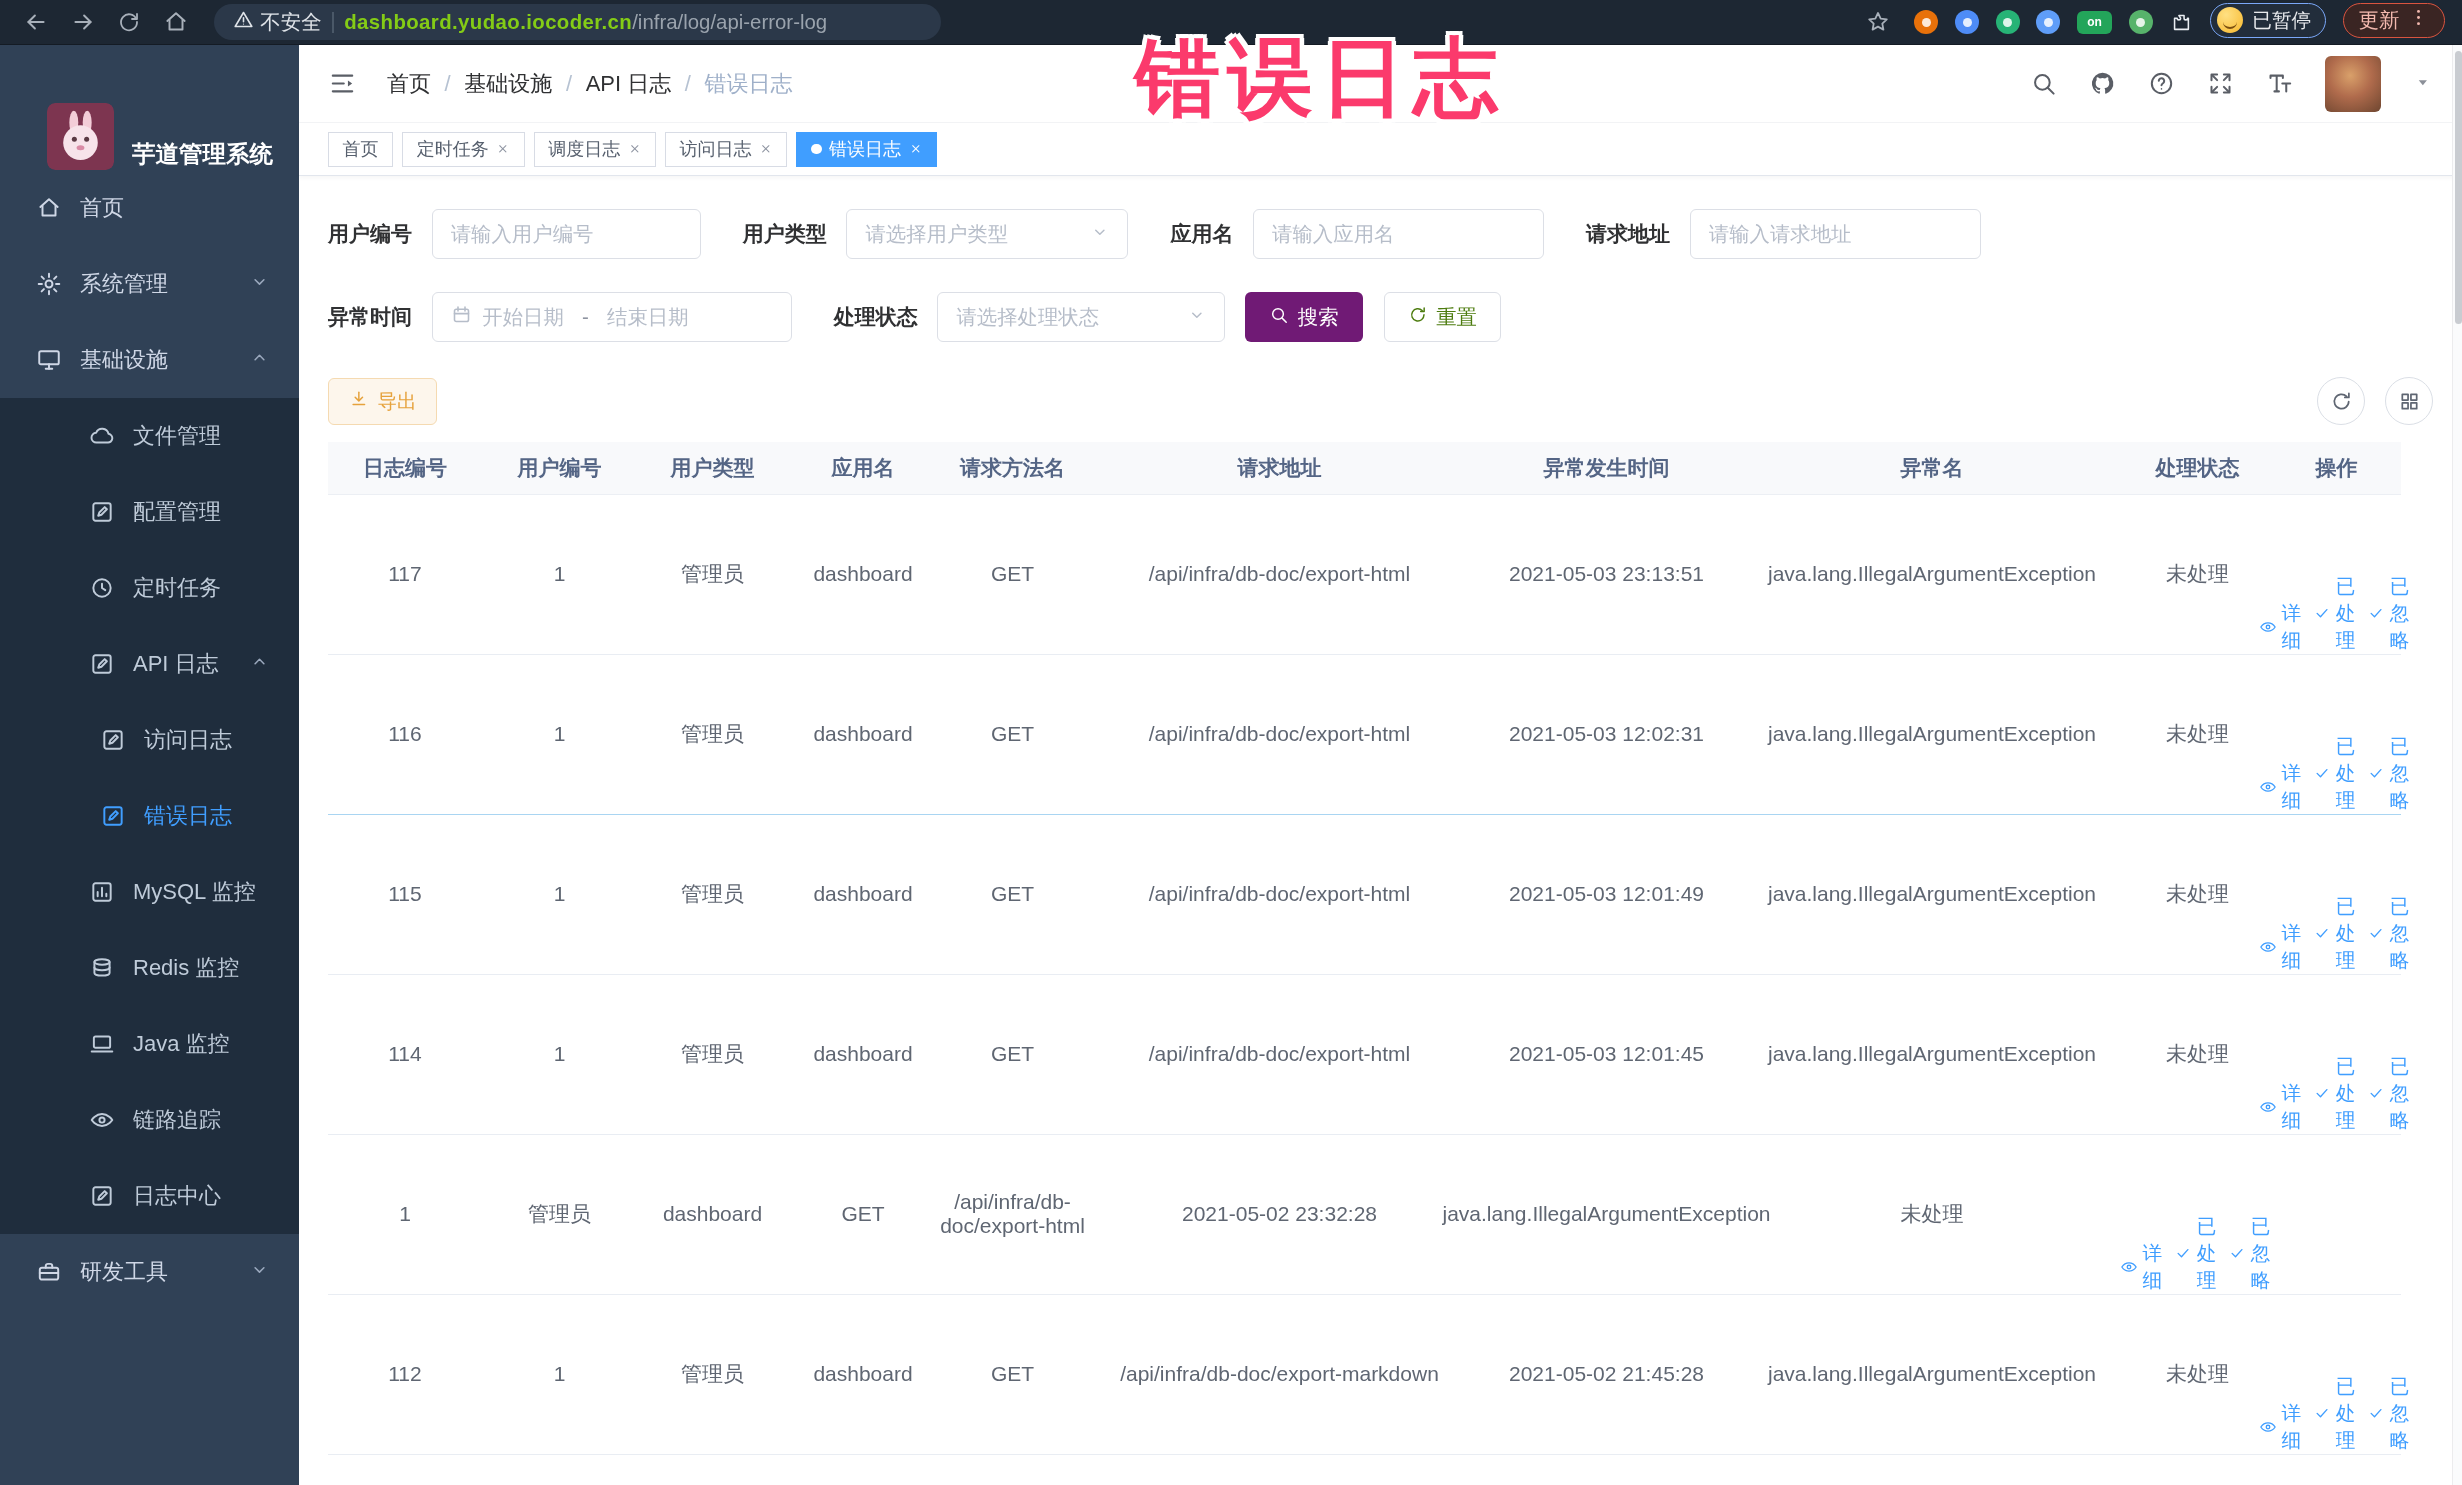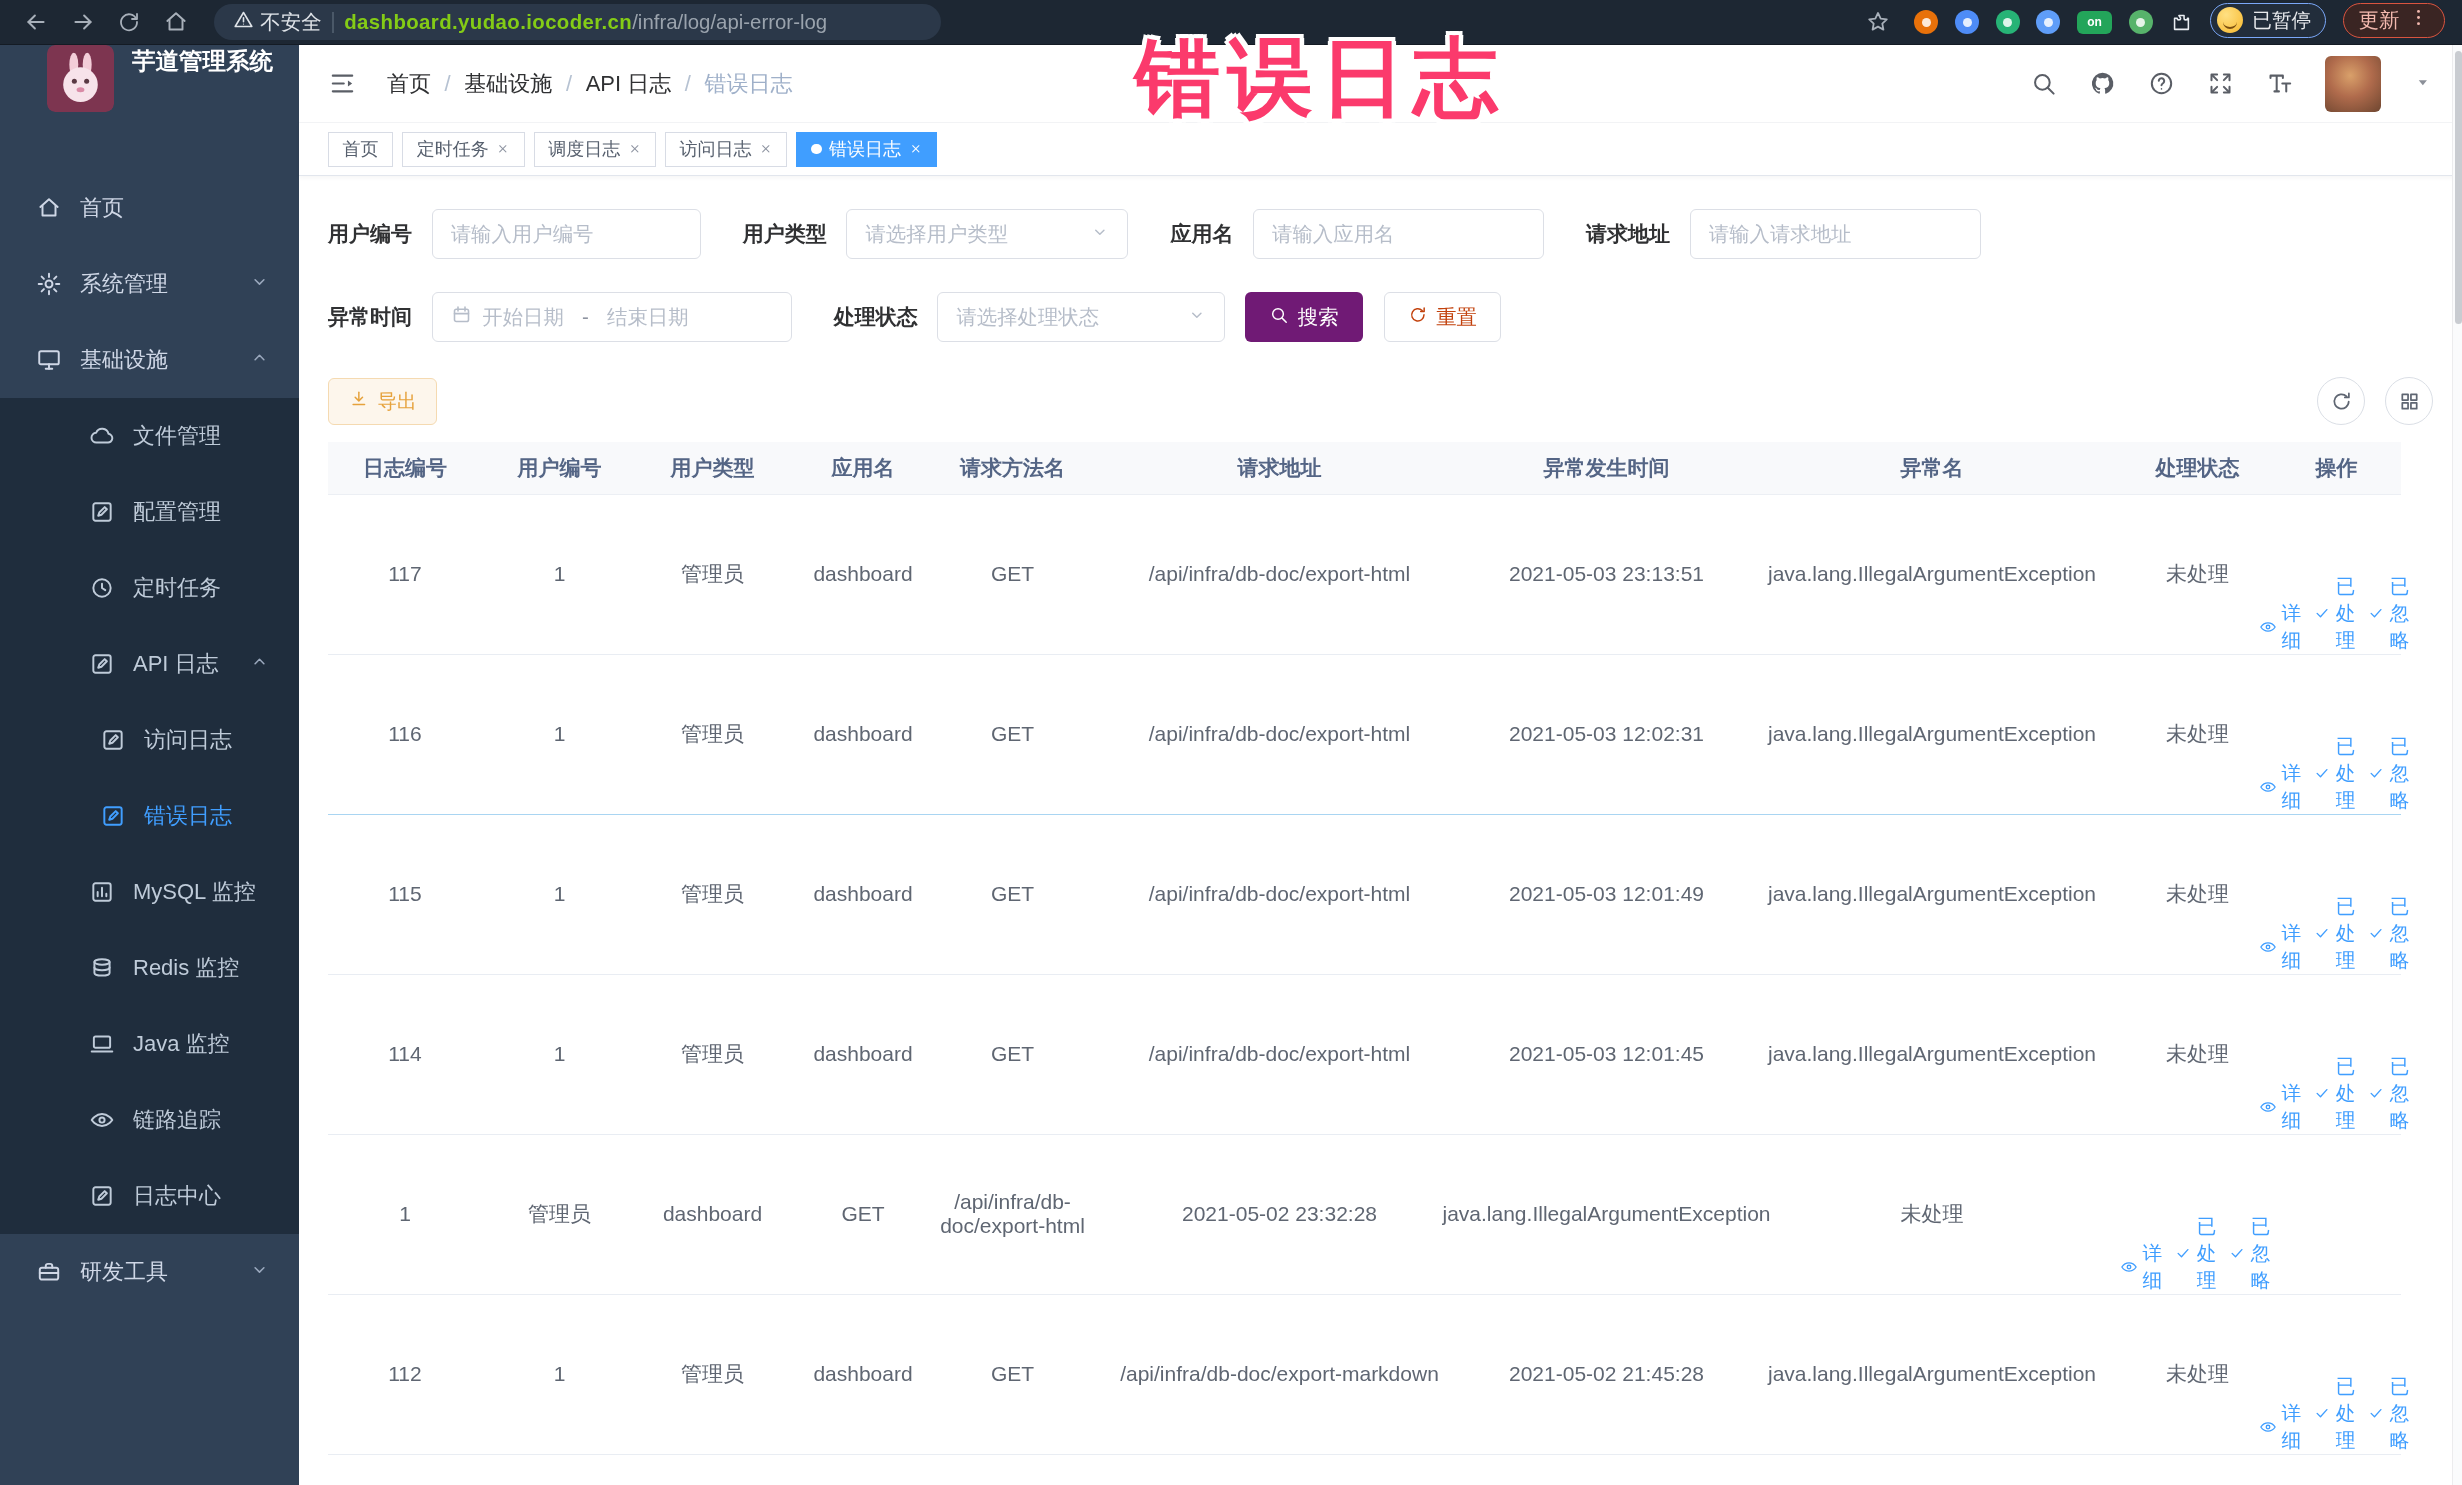--- a/index.html
+++ b/index.html
@@ -24,21 +24,21 @@
   .paused-pill { height:35px; border:1.5px solid #7aa7f8; border-radius:18px; background:#222d3b;
     display:flex; align-items:center; gap:9px; padding:0 13.6px 0 6px; color:#e8eaed; font-size:19.7px; }
   .emoji-face { width:26px; height:26px; border-radius:50%; background:radial-gradient(circle at 35% 30%, #ffe082, #f7b82e); position:relative; }
   .emoji-face::after { content:""; position:absolute; left:6px; top:13.6px; width:13.6px; height:6px;
     border-bottom:2.3px solid #7a4e10; border-radius:0 0 7.6px 7.6px; }
   .update-btn { height:35px; border:1.5px solid #d9543f; border-radius:18px; background:#3a2523;
     display:flex; align-items:center; gap:9px; padding:0 15px; color:#f2b8ae; font-size:20.4px; }
 
   
   .sidebar { position:absolute; left:0; top:45px; width:299px; height:1440px; background:#304156; overflow:hidden; }
-  .logo-row { height:125px; display:flex; align-items:flex-start; padding-left:47px; gap:18px; }
+  .logo-row { height:125px; display:flex; align-items:flex-end; padding-left:47px; gap:18px; }
   .logo-box { width:67px; height:67px; border-radius:7.6px; overflow:hidden; flex:none; }
   .logo-title { color:#fff; font-weight:bold; font-size:23.5px; }
   .menu-item { height:76px; display:flex; align-items:center; gap:18px; color:#cfd7e6; font-size:22px;
     position:relative; cursor:pointer; }
   .menu-item .arrow { position:absolute; right:29px; color:#9aa8bd; }
   .menu-item.lvl1 { padding-left:36px; }
   .menu-item.lvl2 { padding-left:89px; background:#1f2d3d; color:#bfcbd9; }
   .menu-item.lvl3 { padding-left:100px; background:#1f2d3d; color:#bfcbd9; }
   .menu-item.active { color:#409eff; }
 
@@ -77,21 +77,21 @@
   .f-input input::placeholder { color:#b6bdc9; }
   .f-select { justify-content:space-between; cursor:pointer; }
   .sel-caret { color:#b6bdc9; }
   .gap { width:42px; flex:none; }
   .daterange { width:360px; }
   .daterange .dr-text { color:#b6bdc9; }
   .dr-sep { color:#8d93a0; margin:0 7.6px; }
   .btn { height:50px; border-radius:6px; display:flex; align-items:center; gap:9px; padding:0 23px;
     font-size:20.4px; cursor:pointer; border:1.5px solid transparent; }
   .btn-primary { background:#701a75; color:#fff;text-align:center; }
-  .btn-plain { background:#fff; border-color:#dcdfe6; color:#c2410c;text-align:center; }
+  .btn-plain { background:#fff; border-color:#dcdfe6; color:#4d7c0f;text-align:center; }
 
   
   .toolbar-row { margin-top:35px; display:flex; align-items:center; justify-content:space-between; }
   .btn-warn { height:47px; background:#fdf6ec; border:1.5px solid #f5dab1; color:#e6a23c; border-radius:6px;
     display:flex; align-items:center; gap:9px; padding:0 19.7px; font-size:19.7px; cursor:pointer; }
   .circle-btns { display:flex; gap:19.7px; }
   .circle-btn { width:48px; height:48px; border-radius:50%; border:1.5px solid #dbdfe6; background:#fff;
     color:#5f6672; display:flex; align-items:center; justify-content:center; cursor:pointer; }
 
   

